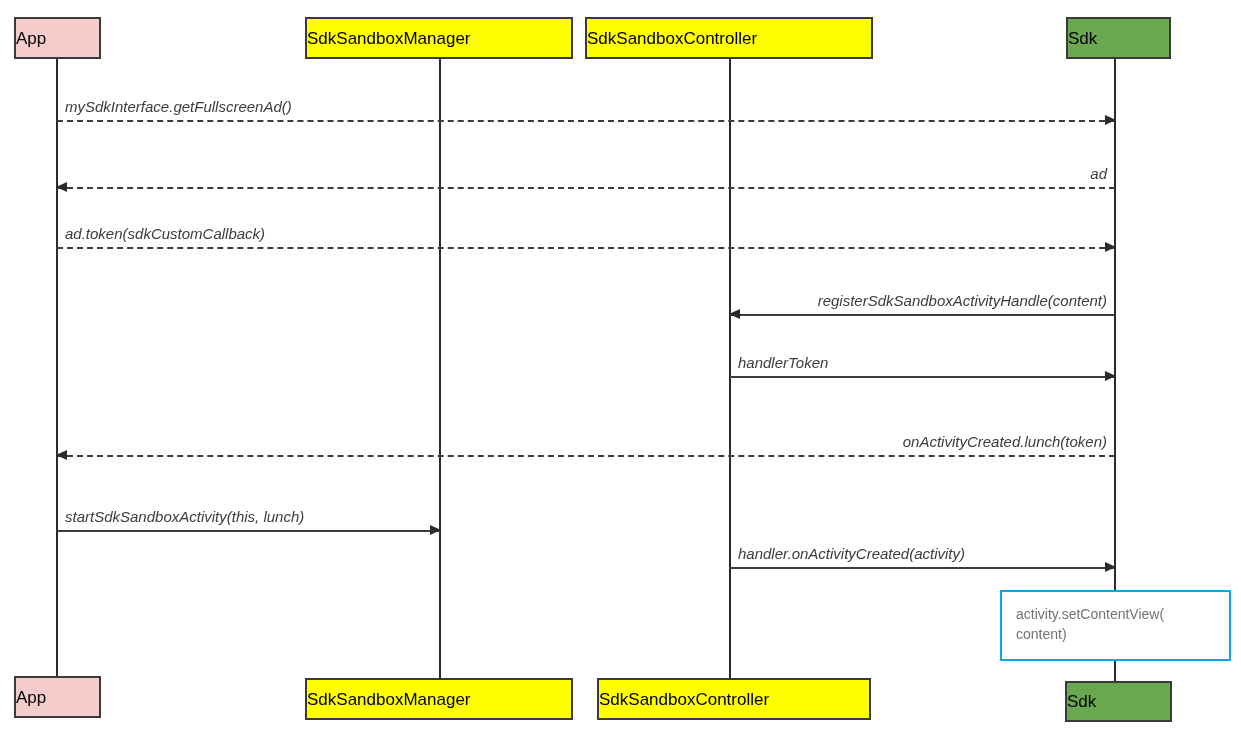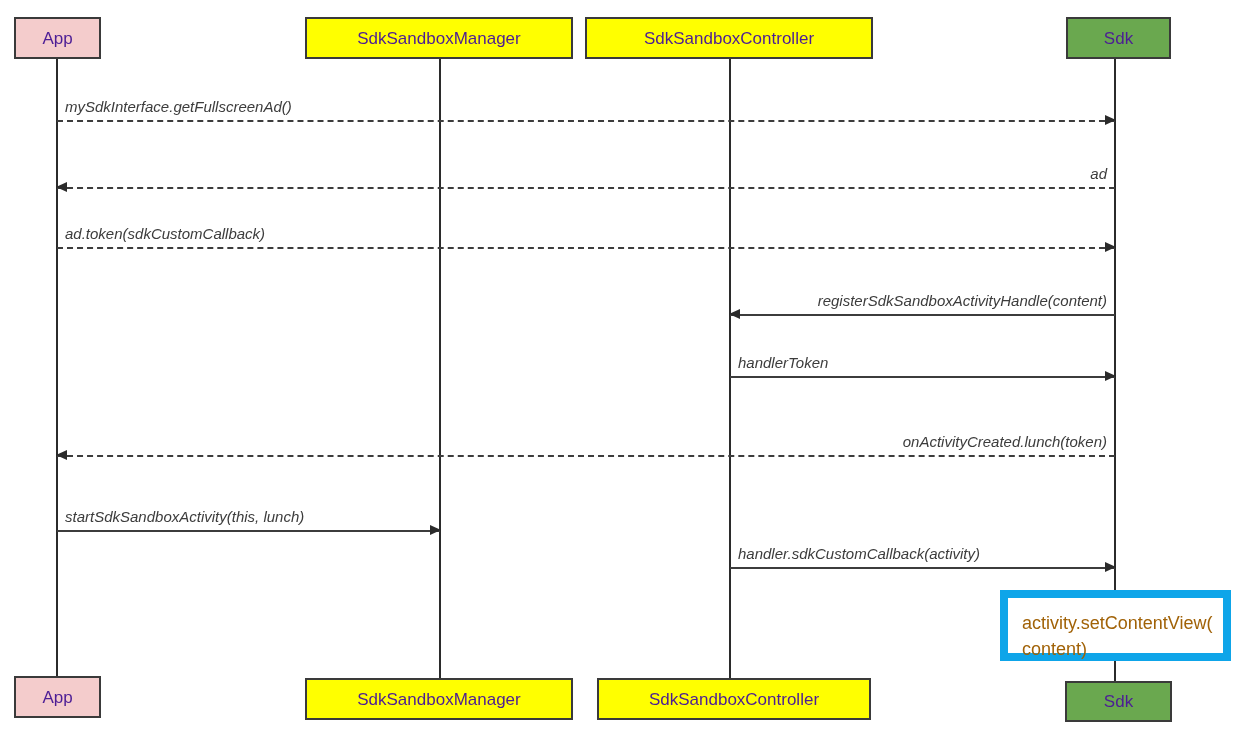--- a/index.html
+++ b/index.html
@@ -21,23 +21,22 @@
     background: #ffffff;
   }
 
   
   .participant-box {
     position: absolute;
     box-sizing: border-box;
     border: 2px solid #3a3a3a;
     display: flex;
     align-items: center;
-    justify-content: center;
     font-size: 17px;
-    color: #4c1d95;
+    color: #000000;
     line-height: 1;
     white-space: nowrap;
     letter-spacing: 0px;
     z-index: 6;
   }
   .participant-box.pink  { background: #f4cccc; }
   .participant-box.yellow{ background: #ffff00; }
   .participant-box.green { background: #6aa84f; }
 
   
@@ -93,23 +92,23 @@
     font-style: italic;
   }
   .message .label.start { left: 8px; }
   .message .label.end   { right: 8px; }
 
   
   .note-box {
     position: absolute;
     box-sizing: border-box;
     background: #ffffff;
-    border: 8px solid #0ea5e9;
-    font-size: 18px;
-    color: #a16207;
+    border: 2px solid #0ea5e9;
+    font-size: 14px;
+    color: #737373;
     line-height: 1.45;
     padding: 12px 14px;
     z-index: 5;
     white-space: pre-line;
   }
 </style>
 </head>
 <body>
 
 <div id="diagram">
@@ -172,17 +171,17 @@
       <div class="label end">onActivityCreated.lunch(token)</div>
     </div>
     <div class="message solid" style="left: 57px; width: 383px; top: 530px;">
       <div class="line"></div>
       <div class="head right"></div>
       <div class="label start">startSdkSandboxActivity(this, lunch)</div>
     </div>
     <div class="message solid" style="left: 730px; width: 385px; top: 567px;">
       <div class="line"></div>
       <div class="head right"></div>
-      <div class="label start">handler.sdkCustomCallback(activity)</div>
+      <div class="label start">handler.onActivityCreated(activity)</div>
     </div>
     <div class="note-box" style="left: 1000px; top: 590px; width: 231px; height: 71px;">activity.setContentView(
 content)</div>
   </div>
 
 </body></html>

